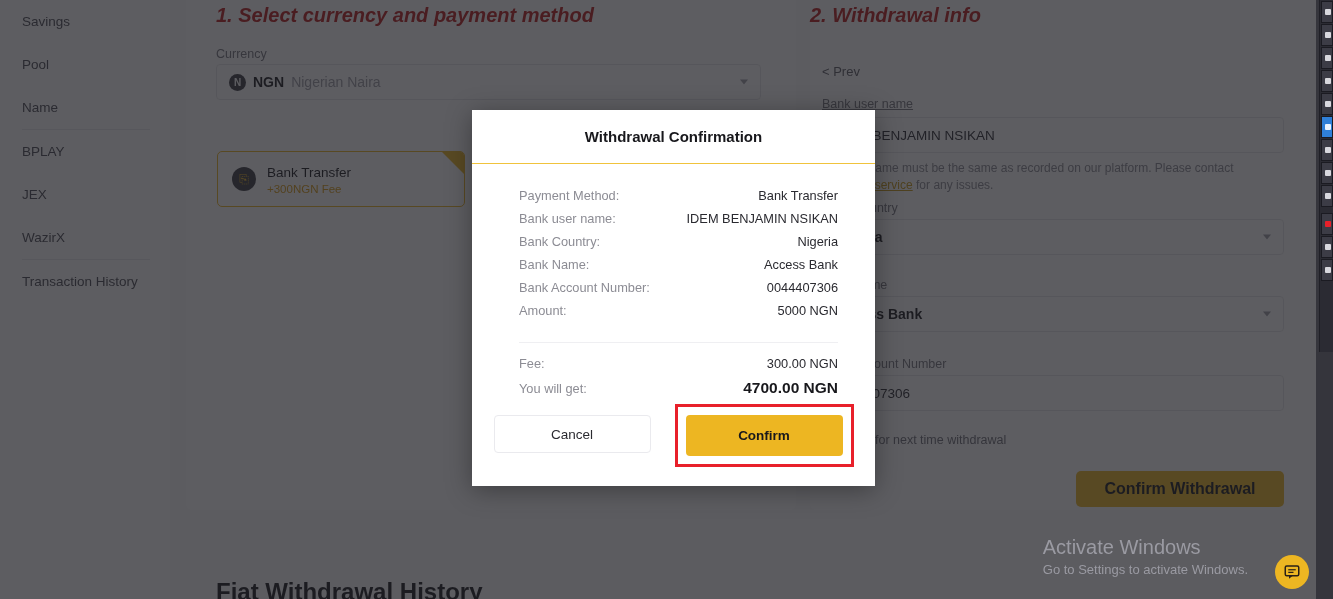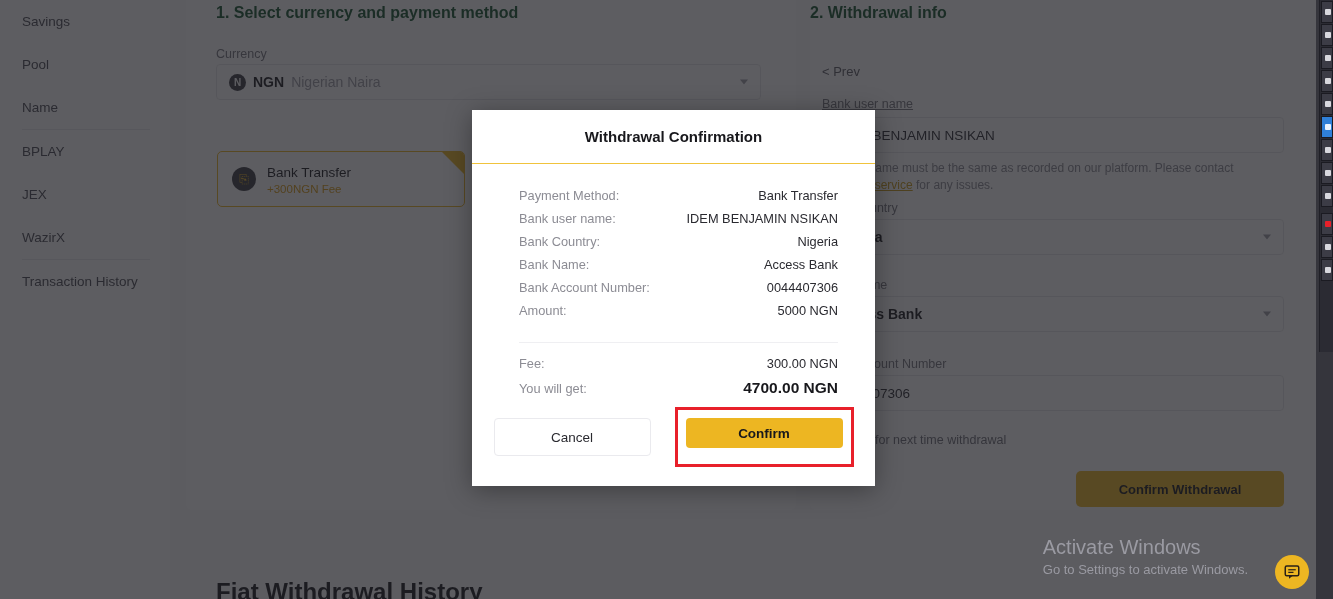--- a/index.html
+++ b/index.html
@@ -35,22 +35,23 @@
   }
   .panel-card {
     position: absolute;
     background: #fff;
     border-radius: 6px;
   }
   #left-panel  { left: 16px;  top: -30px; width: 610px; height: 540px; }
   #right-panel { left: 640px; top: -30px; width: 545px; height: 540px; }
 
   .section-title {
-    font-size: 16px; font-weight: bold; color: #14532d;
+    font-size: 20px; font-weight: bold; color: #b91c1c;
     position: absolute;
+    font-style: italic;
   }
   #title-1 { left: 216px; top: 4px; }
   #title-2 { left: 810px; top: 4px; text-align: right; }
 
   .field-label {
     position: absolute; font-size: 12.5px; color: #76767e;
   }
   .select-box {
     position: absolute; border: 1px solid #e6e6ea; border-radius: 4px;
     background: #fff; height: 36px;
@@ -126,21 +127,21 @@
   .checkbox-row {
     position: absolute; display: flex; align-items: center; gap: 8px;
     font-size: 12.5px; color: #6e6e76;
   }
   .cb {
     width: 13px; height: 13px; border: 1px solid #c9c9d0; border-radius: 2px;
     background: #fff; flex: none;
   }
   .primary-btn {
     position: absolute; background: #edb622; color: #18181c;
-    font-size: 13px; font-weight: bold;
+    font-size: 16px; font-weight: bold;
     border: none; border-radius: 5px;
     width: 208px; height: 36px; cursor: pointer;
   }
   .history-title {
     position: absolute; left: 216px; top: 578px;
     font-size: 24px; font-weight: bold; color: #18181c;
     white-space: nowrap;
   }
 
   
@@ -189,21 +190,21 @@
     font-family: "Liberation Sans", sans-serif;
   }
   #confirm-wrap {
     position: relative;
     padding: 8px;
     border: 3px solid #e8202a;
     background: #fff;
     margin: -11px 0;
   }
   #confirm-btn {
-    width: 157px; height: 30px;
+    width: 157px; height: 41px;
     background: #edb622; border: none; border-radius: 4px;
     font-size: 13.5px; font-weight: bold; color: #18181c; cursor: pointer;
     font-family: "Liberation Sans", sans-serif;
     display: block;
   }
 
   
   #watermark {
     position: absolute; right: 85px; bottom: 22px; z-index: 25;
     text-align: left; color: #8e8e96; text-shadow: none;

